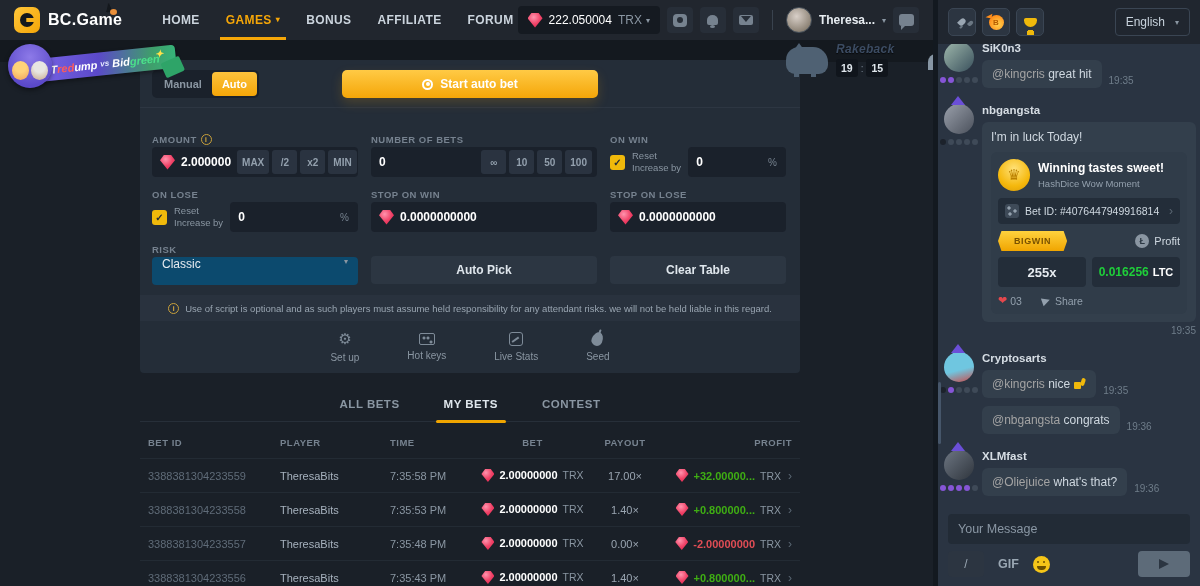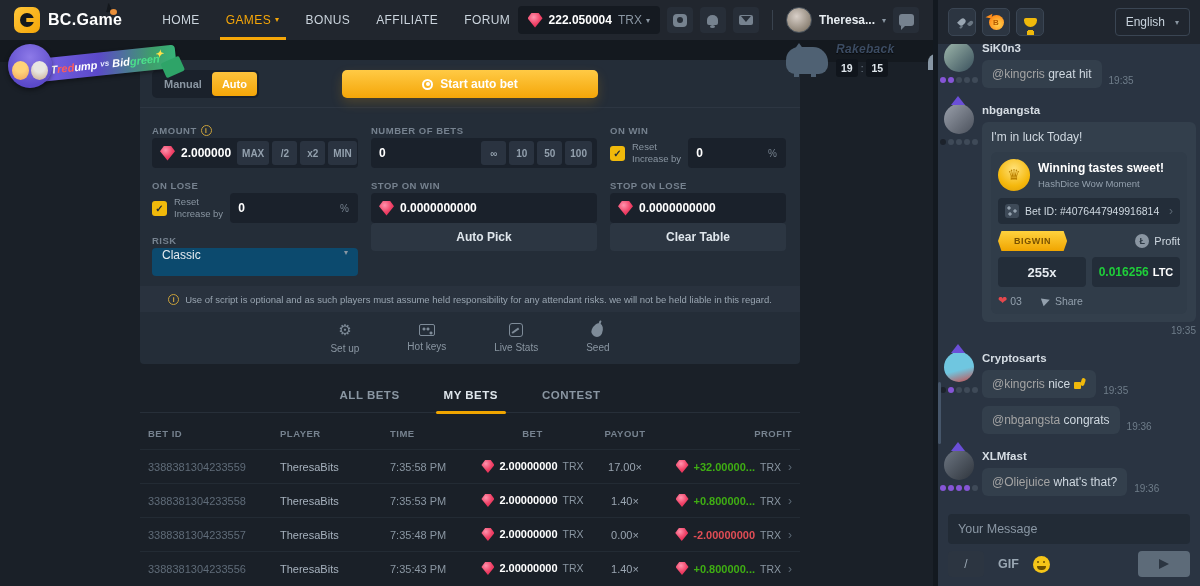--- a/index.html
+++ b/index.html
@@ -14,27 +14,27 @@
   .logo{display:flex;align-items:center;gap:8px;margin-right:40px;position:relative}
   .logo-badge{width:26px;height:26px;background:linear-gradient(135deg,#ffc63a,#f5a608);border-radius:7px;position:relative}
   .logo-badge::after{content:"";position:absolute;left:6px;top:6px;width:14px;height:14px;border-radius:50%;background:#14181d;clip-path:polygon(0 0,100% 0,100% 35%,45% 35%,45% 65%,100% 65%,100% 100%,0 100%)}
   .brand{font-size:16px;font-weight:bold;color:#fff;letter-spacing:.3px}
   .ears{position:absolute;left:92px;top:-4px;width:16px;height:10px}
   .ears i{position:absolute;border-left:3px solid transparent;border-right:3px solid transparent;border-bottom:9px solid #14181d}
   .ears i:first-child{left:0;transform:rotate(-12deg)}
   .ears i:last-child{left:8px;transform:rotate(12deg)}
   .ears b{position:absolute;left:4px;top:6px;width:7px;height:6px;border-radius:50%;background:#e98f3a}
   .nav-links{display:flex;gap:26px;align-items:center}
-  .nav-link{font-size:12px;font-weight:normal;color:#cbd4dd;letter-spacing:.4px;position:relative;display:flex;align-items:center;gap:4px;cursor:pointer}
+  .nav-link{font-size:12px;font-weight:bold;color:#cbd4dd;letter-spacing:.4px;position:relative;display:flex;align-items:center;gap:4px;cursor:pointer}
   .nav-link.active{color:#f5a608}
   .nav-link.active::after{content:"";position:absolute;left:-6px;right:-6px;bottom:-13px;height:3px;background:#f5a608}
   .caret{font-size:8px;line-height:1}
   .nav-right{margin-left:auto;display:flex;align-items:center;gap:7px}
   .balance-pill{display:flex;align-items:center;gap:6px;background:#151a21;border-radius:4px;height:28px;padding:0 10px}
-  .balance-amt{color:#fff;font-weight:bold;font-size:12px}
+  .balance-amt{color:#fff;font-weight:normal;font-size:12px}
   .balance-cur{color:#8a96a2;font-size:12px;display:flex;align-items:center;gap:4px}
   .icon-btn{width:26px;height:26px;background:#272e38;border-radius:4px;display:flex;align-items:center;justify-content:center}
   .vdiv{width:1px;height:20px;background:#39424e;margin:0 6px}
   .avatar{width:26px;height:26px;border-radius:50%;background:radial-gradient(circle at 40% 35%,#d8cfc8,#8f8578 70%,#5d564d);border:1px solid #49525c}
   .user-name{font-size:12px;color:#e8edf2;font-weight:bold}
   .muted-caret{color:#8a96a2;font-size:8px}
 
   
   .ic-safe{width:14px;height:13px;background:#76828f;border-radius:4px;position:relative}
   .ic-safe::after{content:"";position:absolute;left:4px;top:3px;width:6px;height:6px;border-radius:50%;background:#272e38}
@@ -75,37 +75,37 @@
   .toggle{display:flex;background:#1a212b;border-radius:5px;padding:2px;height:28px;align-items:center}
   .toggle-opt{font-size:11px;color:#8a96a2;padding:0 10px;font-weight:bold;display:flex;align-items:center;height:24px;border-radius:4px}
   .toggle-opt.active{background:linear-gradient(180deg,#fcc23c,#f5a608);color:#fff}
   .start-btn{position:absolute;left:50%;transform:translateX(-50%);top:10px;width:256px;height:28px;background:linear-gradient(180deg,#ffca45,#f5a608);border-radius:5px;color:#fff;font-size:12px;font-weight:bold;display:flex;align-items:center;justify-content:center;gap:7px;box-shadow:0 5px 12px #f5a60830}
   .start-ico{width:11px;height:11px;border:2px solid #fff;border-radius:50%;position:relative}
   .start-ico::after{content:"";position:absolute;left:1.5px;top:1.5px;width:4px;height:4px;border-radius:50%;background:#fff}
 
   .bet-grid{display:grid;grid-template-columns:206px 226px 176px;column-gap:13px;padding:10px 12px 2px}
   .fcol{display:flex;flex-direction:column}
   .flabel{font-size:9.5px;font-weight:bold;color:#76828f;letter-spacing:.5px;height:16px;display:flex;align-items:center;gap:4px;margin-top:9px}
-  .flabel.first{margin-top:4px}
+  .flabel.first{margin-top:13px}
   .info-i{width:11px;height:11px;border:1px solid #c9a13b;border-radius:50%;color:#c9a13b;font-size:8px;display:flex;align-items:center;justify-content:center;font-weight:bold;flex:none}
   .field{height:30px;background:#1a212b;border-radius:4px;display:flex;align-items:center;padding:0 5px 0 8px;gap:6px}
   .field .val{font-size:12px;font-weight:bold;color:#fff;white-space:nowrap}
   .qbtns{margin-left:auto;display:flex;gap:3px}
   .qbtn{min-width:25px;padding:0 5px;height:24px;background:#2a3340;border-radius:3px;color:#93a0ad;font-size:10px;font-weight:bold;display:flex;align-items:center;justify-content:center}
   .gem{width:15px;height:15px;flex:none;background:radial-gradient(circle at 38% 28%,#ff93ad,#f04368 48%,#d81b44);clip-path:polygon(28% 0,72% 0,100% 38%,50% 100%,0 38%)}
   .unit{margin-left:auto;color:#76828f;font-size:10px;padding-right:4px}
   .chk-row{height:30px;display:flex;align-items:center;gap:7px}
   .chkbox{width:15px;height:15px;background:#f0b90b;border-radius:3px;color:#232d39;font-size:10px;font-weight:bold;display:flex;align-items:center;justify-content:center;flex:none}
   .chkbox::after{content:"✓"}
   .chk-labels{display:flex;flex-direction:column;justify-content:center;font-size:9.5px;color:#8a96a2;line-height:12px;flex:none}
   .chk-row .field{flex:1;min-width:0}
   .select{height:28px;background:#0c4a6e;border-radius:4px;display:flex;align-items:flex-start;padding:0 10px;font-size:12px;font-weight:normal;color:#e6ebf0}
   .select .muted-caret{margin-left:auto}
   .panel-btn{height:28px;background:#2c3642;border-radius:4px;display:flex;align-items:center;justify-content:center;font-size:12px;font-weight:bold;color:#dfe6ec}
-  .rowgap{height:28px;margin-top:0;display:flex;flex-direction:column;justify-content:flex-end}
+  .rowgap{height:28px;margin-top:24px;display:flex;flex-direction:column;justify-content:flex-end}
 
   .notice{margin-top:8px;background:#29323e;height:26px;display:flex;align-items:center;justify-content:center;gap:6px;font-size:9.5px;color:#99a5b1;padding:0 20px;text-align:center}
   .panel-footer{height:52px;display:flex;align-items:center;justify-content:center;gap:48px}
   .pf-item{display:flex;flex-direction:column;align-items:center;gap:5px;font-size:10px;color:#8a96a2}
   .ic-gear{font-size:15px;color:#7e8b98;line-height:14px;height:15px}
   .ic-keys{width:16px;height:12px;border:1px solid #7e8b98;border-radius:2px;background-image:radial-gradient(circle at 4px 4px,#7e8b98 0 1.2px,transparent 1.8px),radial-gradient(circle at 8px 4px,#7e8b98 0 1.2px,transparent 1.8px),radial-gradient(circle at 11px 8px,#7e8b98 0 1.2px,transparent 1.8px)}
   .ic-stats{width:14px;height:14px;border:1.5px solid #7e8b98;border-radius:3px;position:relative}
   .ic-stats::after{content:"";position:absolute;left:1.5px;bottom:3px;width:8px;height:1.5px;background:#7e8b98;transform:rotate(-35deg);transform-origin:left}
   .ic-seed{width:11px;height:14px;background:#7e8b98;border-radius:50% 50% 50% 50%/62% 62% 38% 38%;transform:rotate(22deg);position:relative}
   .ic-seed::after{content:"";position:absolute;left:4px;top:-3px;width:2px;height:4px;background:#7e8b98;border-radius:1px}

